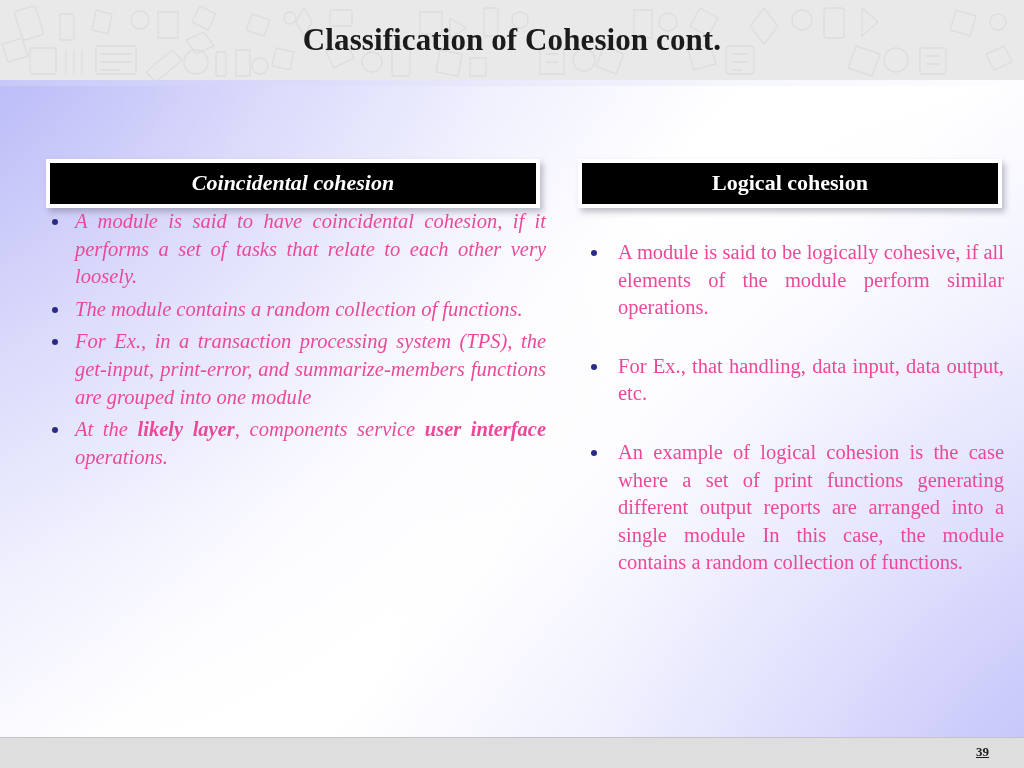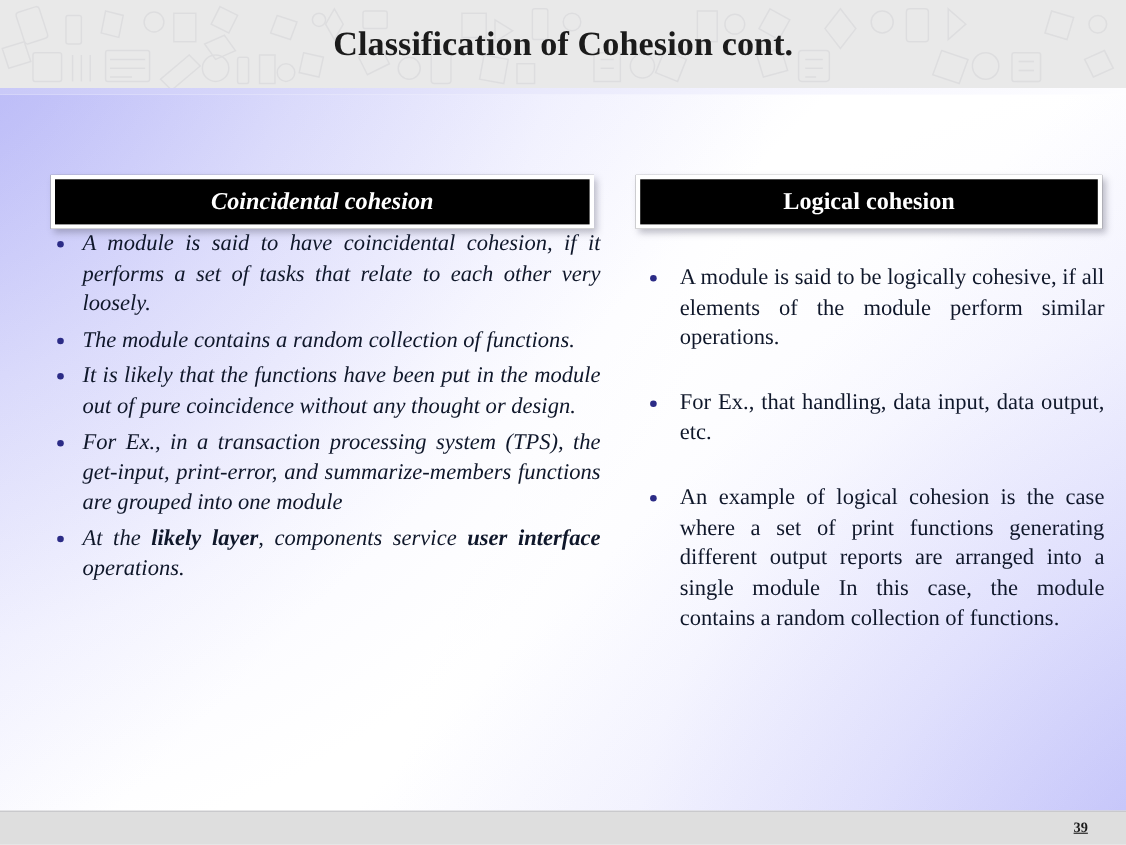--- a/index.html
+++ b/index.html
@@ -104,21 +104,21 @@
   .head-box-right { width: 424px; }
 
   
   ul.bullets {
     list-style: none;
     margin: 0;
     padding: 0;
   }
   ul.bullets > li {
     position: relative;
-    color: #0f172a;
+    color: #ec4899;
     font-family: "Liberation Serif", "DejaVu Serif", serif;
   }
   ul.bullets > li::before {
     content: "";
     position: absolute;
     border-radius: 50%;
     background: #2b2b86;
   }
 
   
@@ -252,21 +252,20 @@
   </div>
   <div class="header-underline"></div>
 
   <div class="slide-title">Classification of Cohesion cont.</div>
 
   <div class="col col-left">
     <div class="head-box head-box-left">Coincidental cohesion</div>
     <ul class="bullets list-left" id="list-left">
         <li><span class="txt">A module is said to have coincidental cohesion, if it performs a set of tasks that relate to each other very loosely.</span></li>
         <li><span class="txt">The module contains a random collection of functions.</span></li>
-        <li><span class="txt">It is likely that the functions have been put in the module out of pure coincidence without any thought or design.</span></li>
         <li><span class="txt">For Ex., in a transaction processing system (TPS), the get-input, print-error, and summarize-members functions are grouped into one module</span></li>
         <li><span class="txt">At the </span><b class="txt">likely layer</b><span class="txt">, components service </span><b class="txt">user interface</b><span class="txt"> operations.</span></li>
       </ul>
   </div>
 
   <div class="col col-right">
     <div class="head-box head-box-right">Logical cohesion</div>
     <ul class="bullets list-right" id="list-right">
         <li><span class="txt">A module is said to be logically cohesive, if all elements of the module perform similar operations.</span></li>
         <li><span class="txt">For Ex., that handling, data input, data output, etc.</span></li>

